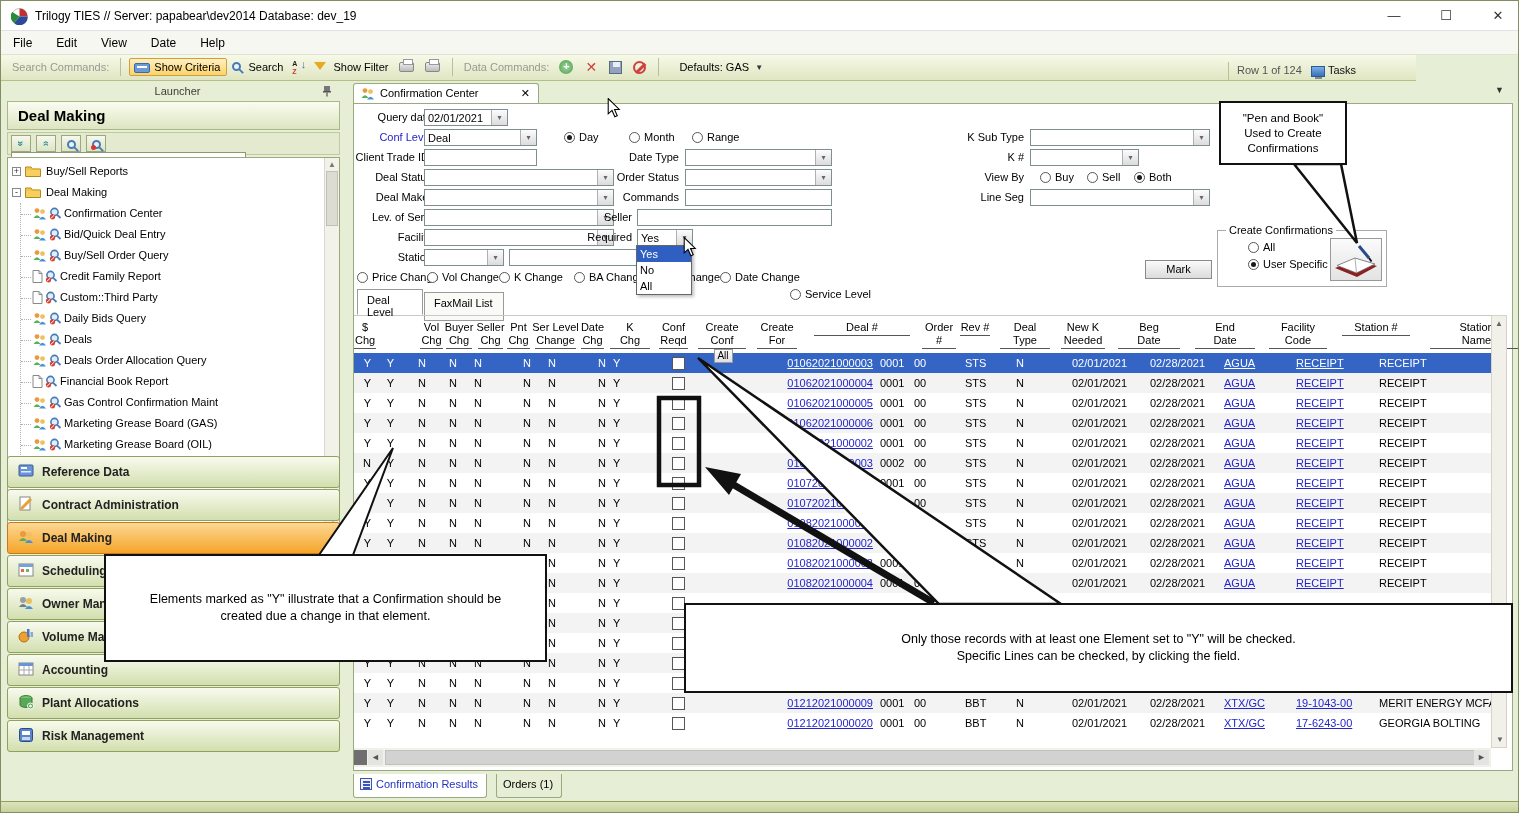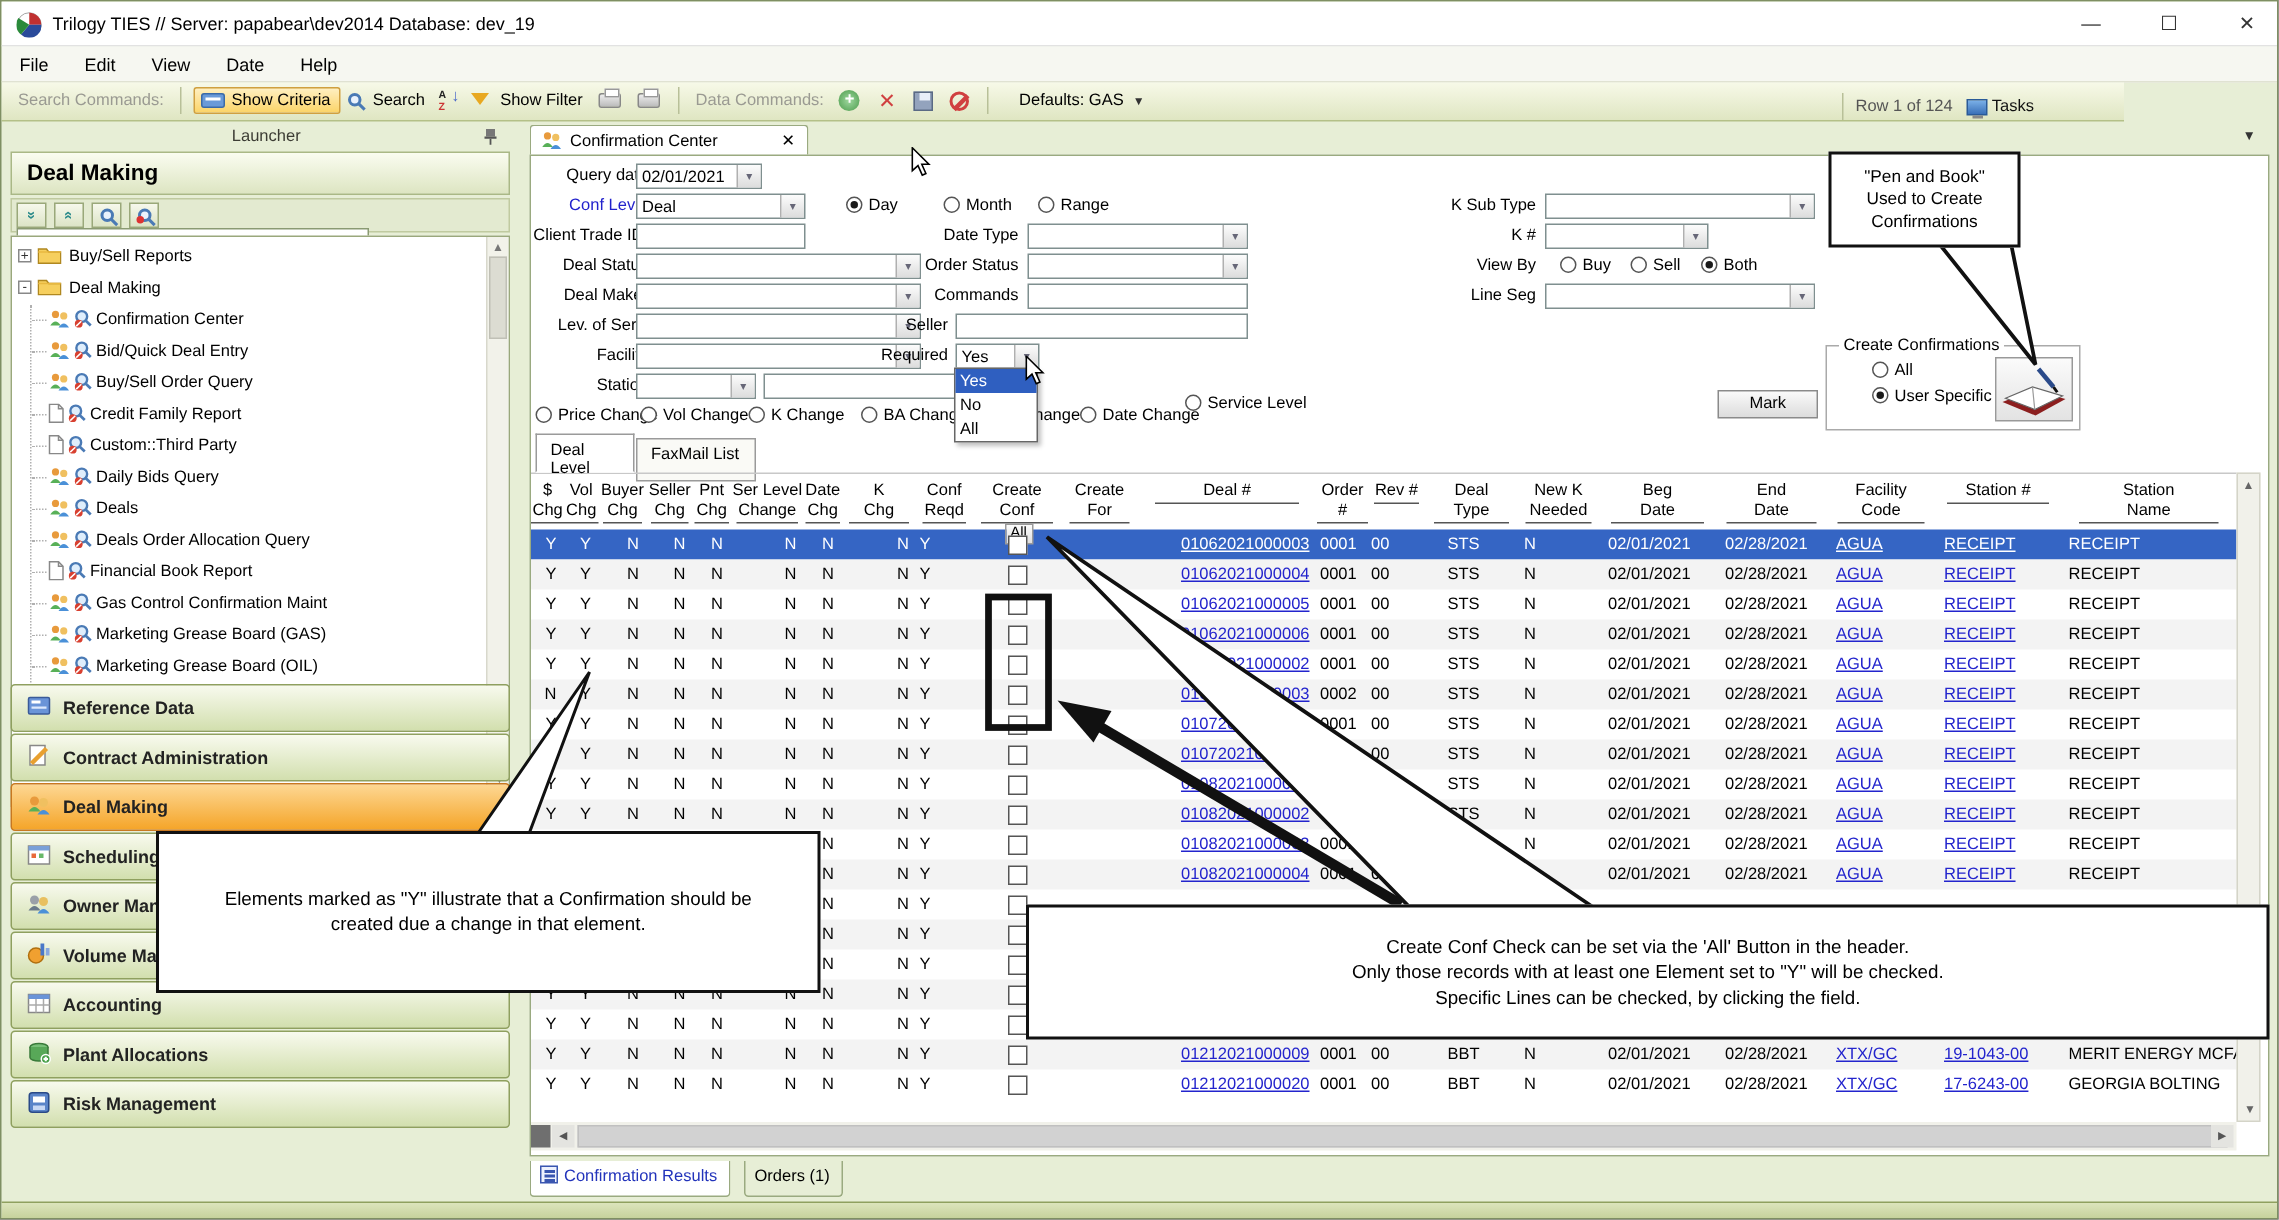--- a/index.html
+++ b/index.html
@@ -493,34 +493,34 @@
     </div>
 
     <div id="changeradios">
         <div id="changerow">
           <div class="ritem" style="left: 3px; top: 167px;"><span class="radio"></span><span>Price Change</span></div>
           <div class="ritem" style="left: 73px; top: 167px;"><span class="radio"></span><span>Vol Change</span></div>
           <div class="ritem" style="left: 145px; top: 167px;"><span class="radio"></span><span>K Change</span></div>
           <div class="ritem" style="left: 220px; top: 167px;"><span class="radio"></span><span>BA Change</span></div>
           <div class="ritem" style="left: 293px; top: 167px;"><span class="radio"></span><span>Pnt Change</span></div>
           <div class="ritem" style="left: 366px; top: 167px;"><span class="radio"></span><span>Date Change</span></div>
-          <div class="ritem" style="left: 436px; top: 159px;"><span class="radio"></span><span>Service Level</span></div>
+          <div class="ritem" style="left: 436px; top: 184px;"><span class="radio"></span><span>Service Level</span></div>
         </div>
       </div>
 
     <div class="lvl-tab" style="left:3px;top:185px;width:66px;height:26px;border-bottom:1px solid #fff;z-index:2">Deal Level</div>
     <div class="lvl-tab" style="left:70px;top:188px;width:80px;height:29px;background:#fafaf6">FaxMail List</div>
 
     <div class="grid">
       <div class="ghead" id="ghead">
           <div class="gh" style="width: 22px;">
             <div>$</div>
             <div><span class="u">Chg</span></div>
           </div>
-          <div class="gh" style="width: 23px;">
+          <div class="gh" style="width: 23px; margin-left: 44px;">
             <div>Vol</div>
             <div><span class="u">Chg</span></div>
           </div>
           <div class="gh" style="width: 32px;">
             <div>Buyer</div>
             <div><span class="u">Chg</span></div>
           </div>
           <div class="gh" style="width: 31px;">
             <div>Seller</div>
             <div><span class="u">Chg</span></div>
@@ -1098,21 +1098,20 @@
   <div class="callout" style="left:1218px;top:100px;width:128px;height:64px;font-size:11.5px;line-height:15px" id="co-pen">
       <div>"Pen and Book"</div>
       <div>Used to Create</div>
       <div>Confirmations</div>
     </div>
   <div class="callout" style="left:103px;top:553px;width:443px;height:108px" id="co-elem">
       <div>Elements marked as "Y" illustrate that a Confirmation should be</div>
       <div>created due a change in that element.</div>
     </div>
   <div class="callout" style="left:683px;top:602px;width:829px;height:90px" id="co-cc">
-      <div>Create Conf Check can be set via the 'All' Button in the header.</div>
       <div>Only those records with at least one Element set to "Y" will be checked.</div>
       <div>Specific Lines can be checked, by clicking the field.</div>
     </div>
 
   <svg class="overlay" width="1519" height="813">
     <polygon points="697,357 938,603 1060,603" fill="#fff" stroke="#111" stroke-width="2.5"></polygon>
     <polygon points="318,554 392,447 352,554" fill="#fff" stroke="#111" stroke-width="2"></polygon>
     <polygon points="1293,163 1340,163 1356,242" fill="#fff" stroke="#111" stroke-width="2.5"></polygon>
     <rect x="658" y="397" width="40" height="87" fill="none" stroke="#111" stroke-width="4.5"></rect>
     <line x1="933" y1="602" x2="733" y2="484" stroke="#111" stroke-width="7"></line>

